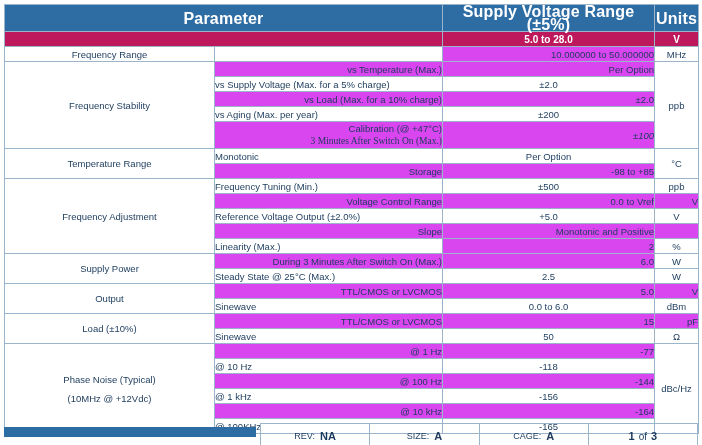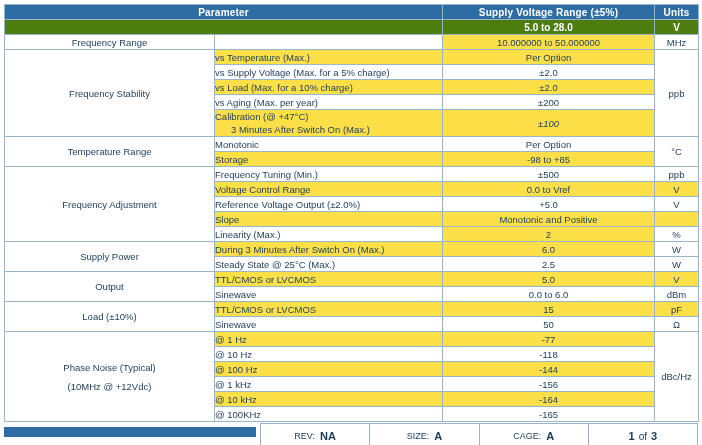--- a/index.html
+++ b/index.html
@@ -35,28 +35,28 @@
     border: 1px solid #9ab4cc;
     padding: 0;
     height: 14px;
     line-height: 13px;
     vertical-align: middle;
   }
   .hdr-main {
     background: #2e6ca4;
     color: #ffffff;
     font-weight: bold;
-    font-size: 10px;
+    font-size: 16px;
     text-align: center;
     height: 22px;
     border: 1px solid #2e6ca4;
     letter-spacing: .2px;
   }
   .hdr-sub {
-    background: #4d7c0f;
+    background: #be185d;
     color: #ffffff;
     font-weight: bold;
     font-size: 10px;
     text-align: center;
     height: 17px;
     border: 1px solid #7ea7c8;
   }
   .cell-param {
     padding-left: 8px;
     text-align: center;
@@ -65,29 +65,29 @@
   .cell-sub {
     padding-left: 8px;
     text-align: left;
   }
   .cell-val {
     text-align: center;
   }
   .cell-unit {
     text-align: center;
   }
-  .shade { background: #fde047; }
+  .shade { background: #d946ef; text-align: right; }
   .plain { background: #ffffff; }
 
   .multiline {
     line-height: 12px;
     padding-top: 1px;
     padding-bottom: 1px;
   }
-  .indent { padding-left: 16px; display: block; }
+  .indent { padding-left: 16px; display: block; font-family: Liberation Serif, serif; }
 
   
   .footer {
     position: absolute;
     left: 4px;
     bottom: 4px;
     width: 694px;
     height: 26px;
   }
   .footer-bar {

